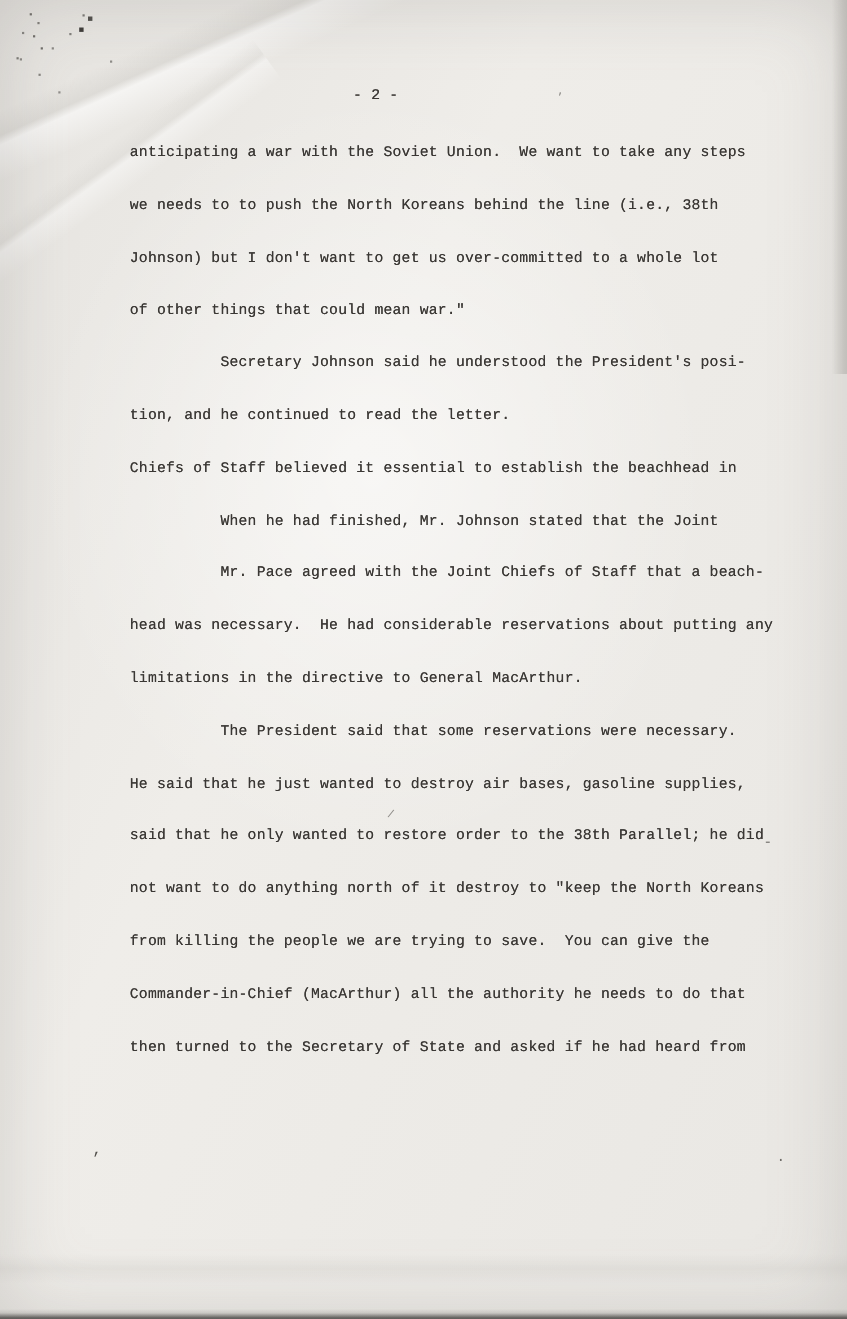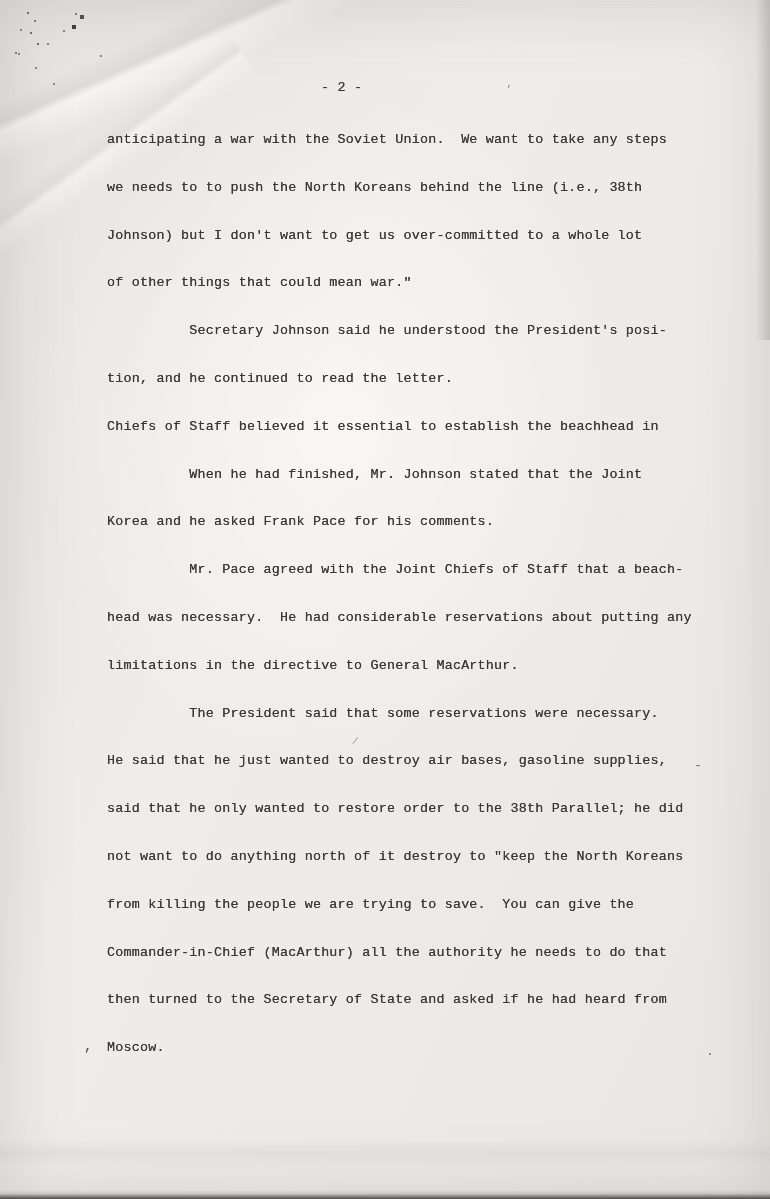--- a/index.html
+++ b/index.html
@@ -22,21 +22,21 @@
     position: absolute;
     left: 321px;
     top: 80px;
     font-size: 13.4px;
     letter-spacing: 0.2px;
     white-space: pre;
     text-shadow: 0 0 0.6px rgba(58,55,52,0.85);
   }
   .body-text {
     position: absolute;
-    left: 107px;
+    left: 118px;
     top: 116px;
     width: 610px;
   }
   .line {
     height: 47.8px;
     line-height: 47.8px;
     font-size: 13.4px;
     letter-spacing: 0.2px;
     white-space: pre;
     text-shadow: 0 0 0.6px rgba(58,55,52,0.85);
@@ -127,32 +127,30 @@
 
   <div class="body-text">
     <div class="line">anticipating a war with the Soviet Union.  We want to take any steps</div>
     <div class="line">we needs to to push the North Koreans behind the line (i.e., 38th</div>
     <div class="line">Johnson) but I don't want to get us over-committed to a whole lot</div>
     <div class="line">of other things that could mean war."</div>
     <div class="line">          Secretary Johnson said he understood the President's posi-</div>
     <div class="line">tion, and he continued to read the letter.</div>
     <div class="line">Chiefs of Staff believed it essential to establish the beachhead in</div>
     <div class="line">          When he had finished, Mr. Johnson stated that the Joint</div>
-    <div class="line">Korea and he asked Frank Pace for his comments.</div>
     <div class="line">          Mr. Pace agreed with the Joint Chiefs of Staff that a beach-</div>
     <div class="line">head was necessary.  He had considerable reservations about putting any</div>
     <div class="line">limitations in the directive to General MacArthur.</div>
     <div class="line">          The President said that some reservations were necessary.</div>
     <div class="line">He said that he just wanted to destroy air bases, gasoline supplies,</div>
     <div class="line">said that he only wanted to restore order to the 38th Parallel; he did</div>
     <div class="line">not want to do anything north of it destroy to "keep the North Koreans</div>
     <div class="line">from killing the people we are trying to save.  You can give the</div>
     <div class="line">Commander-in-Chief (MacArthur) all the authority he needs to do that</div>
     <div class="line">then turned to the Secretary of State and asked if he had heard from</div>
-    <div class="line">Moscow.</div>
   </div>
 
   <span class="mark mark-header-tick">'</span>
   <span class="mark mark-mid-tick">/</span>
   <span class="mark mark-right-dash">-</span>
   <span class="mark mark-left-comma">,</span>
   <span class="mark mark-right-dot">.</span>
 
   <div class="right-edge"></div>
   <div class="vignette"></div>

